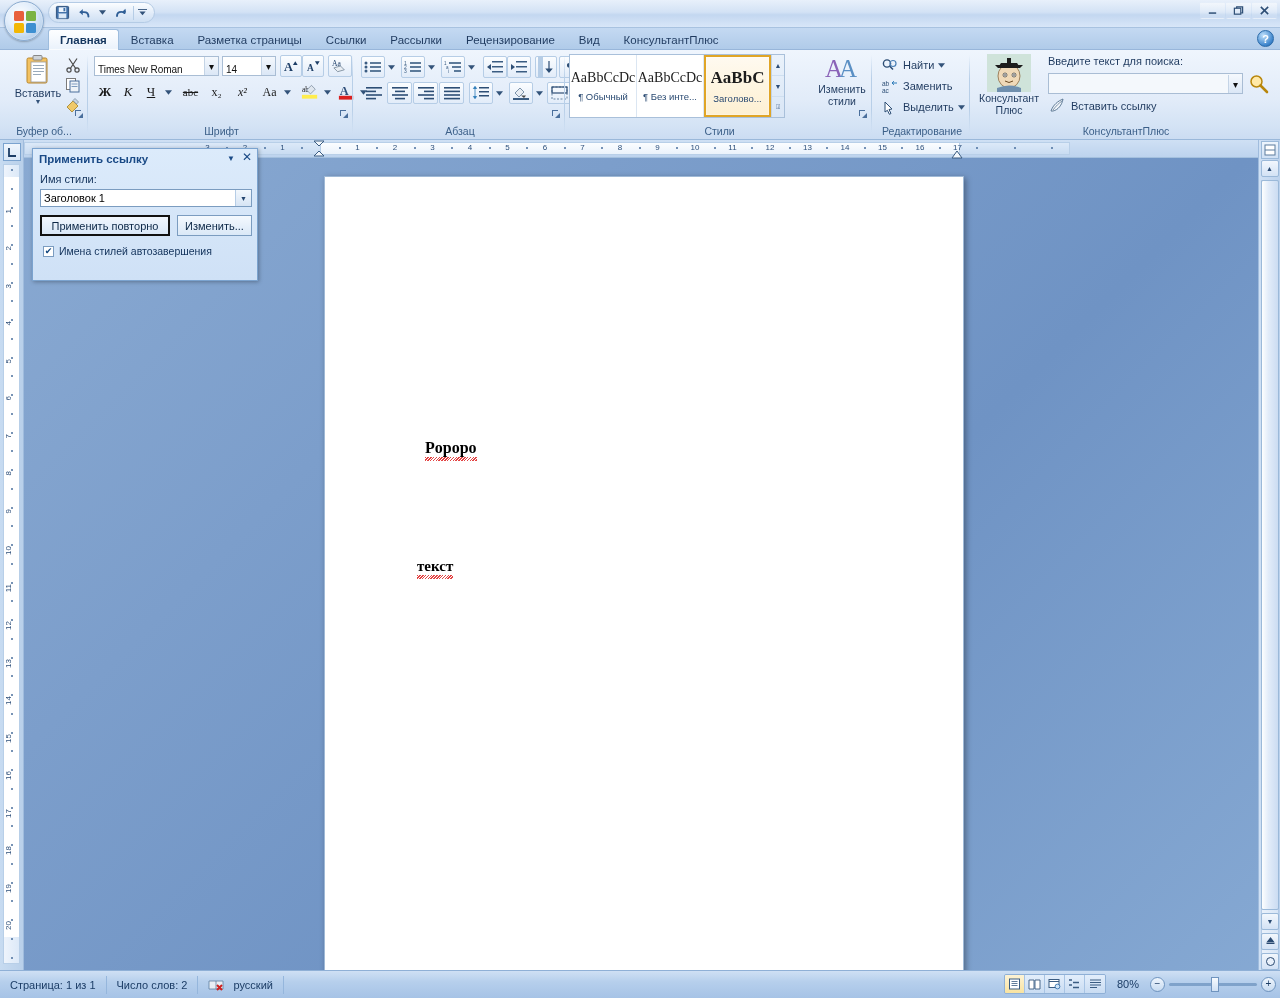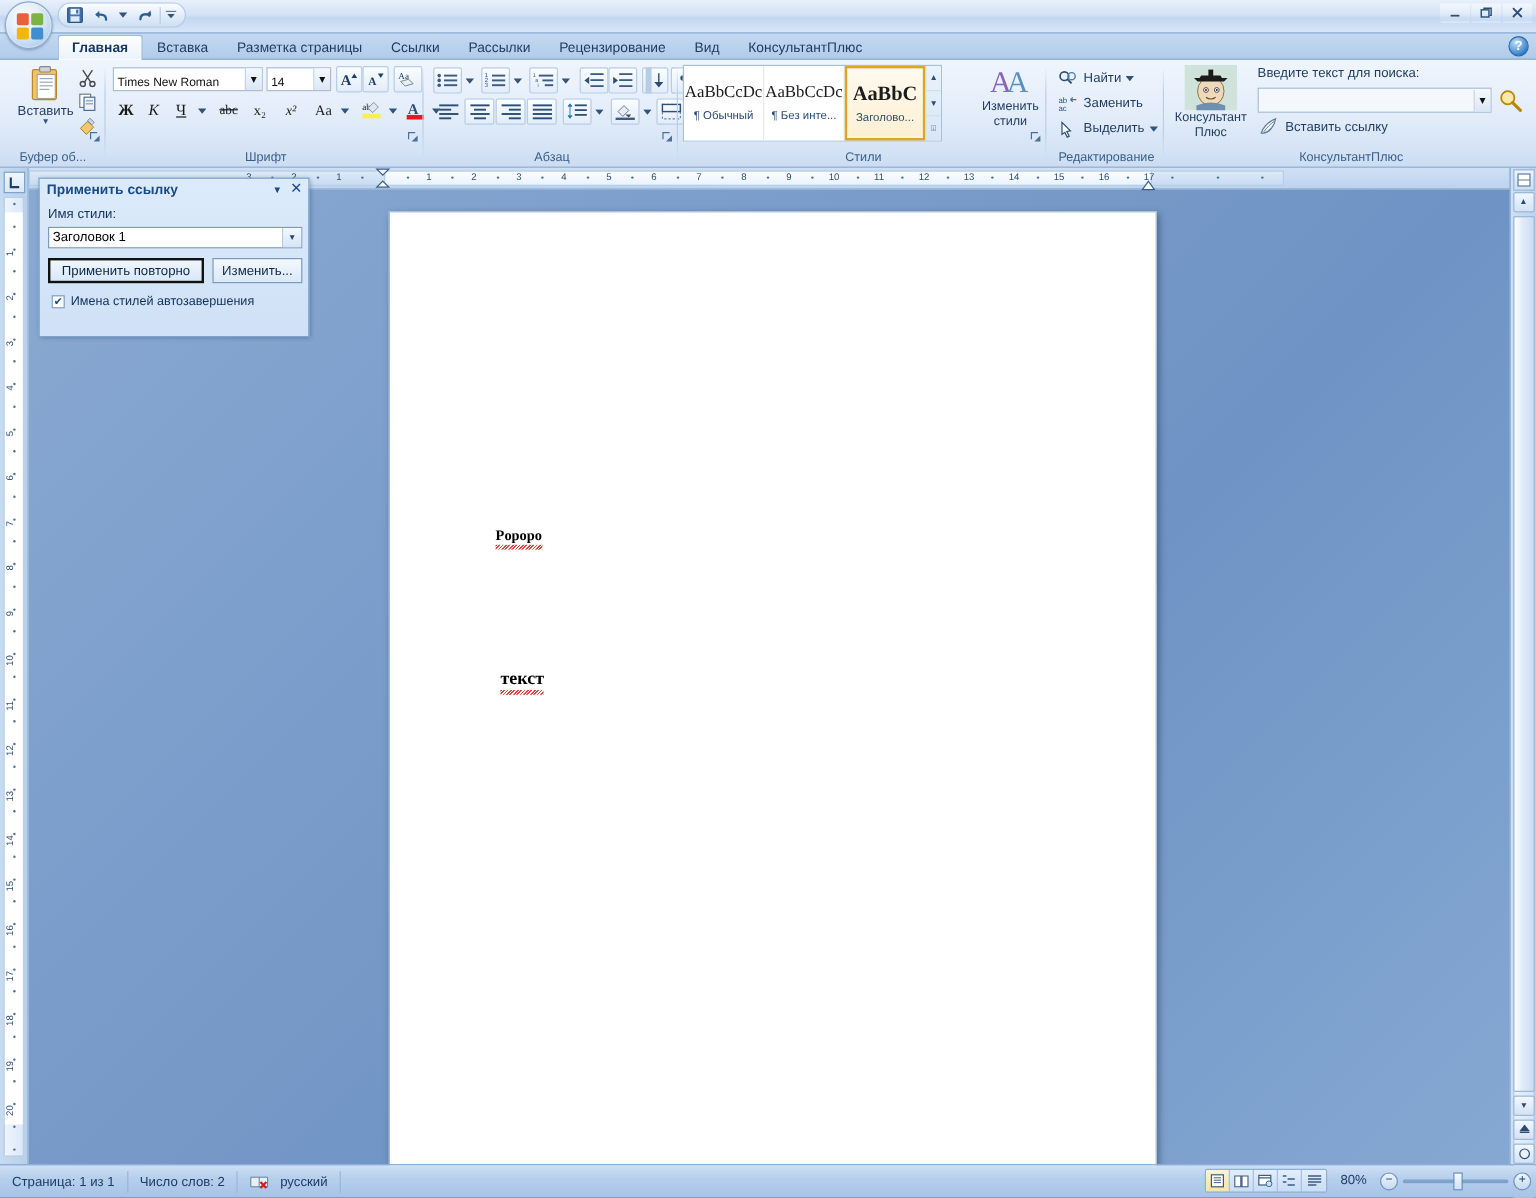--- a/index.html
+++ b/index.html
@@ -852,21 +852,21 @@
             <div style="position: absolute; left: 7px; width: 2px; height: 2px; background: rgb(74, 111, 156); border-radius: 50%; top: 716.5px;"></div>
             <div style="position: absolute; left: 7px; width: 2px; height: 2px; background: rgb(74, 111, 156); border-radius: 50%; top: 735.25px;"></div>
             <div style="position: absolute; left: 7px; width: 2px; height: 2px; background: rgb(74, 111, 156); border-radius: 50%; top: 754px;"></div>
             <div style="position: absolute; left: 7px; width: 2px; height: 2px; background: rgb(74, 111, 156); border-radius: 50%; top: 772.75px;"></div>
             <div style="position: absolute; left: 7px; width: 2px; height: 2px; background: rgb(74, 111, 156); border-radius: 50%; top: 791.5px;"></div>
           </div>
       </div>
     </div>
 
     <div class="page">
-      <div class="doc-line" id="docline0" style="left: 88px; top: 262px; font-size: 12px;">
+      <div class="doc-line" id="docline0" style="left: 100px; top: 262px; font-size: 16px;">
         <span>Popopo</span>
         <span class="squig"></span>
       </div>
       <div class="doc-line" id="docline1" style="left: 92px; top: 381px; font-size: 15px;">
         <span>текст</span>
         <span class="squig"></span>
       </div>
     </div>
 
     <div class="vscroll">

